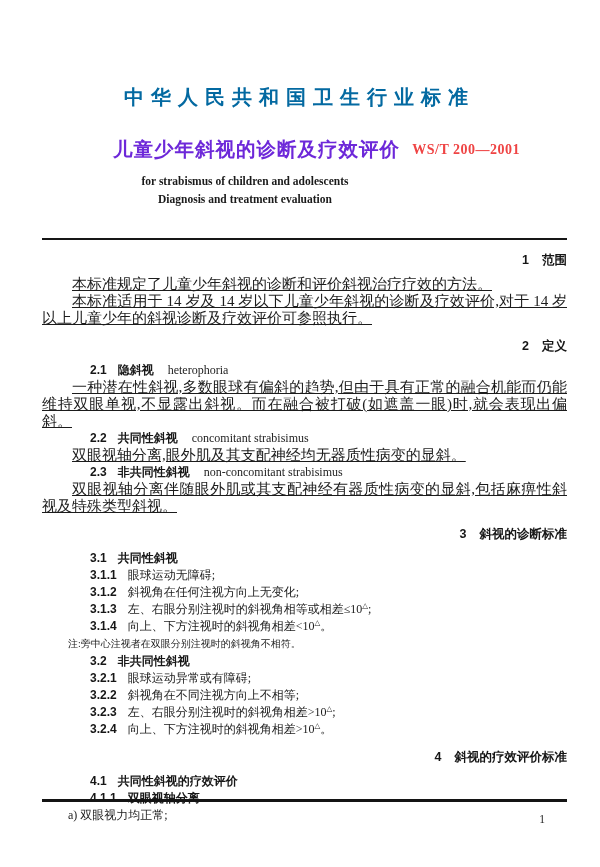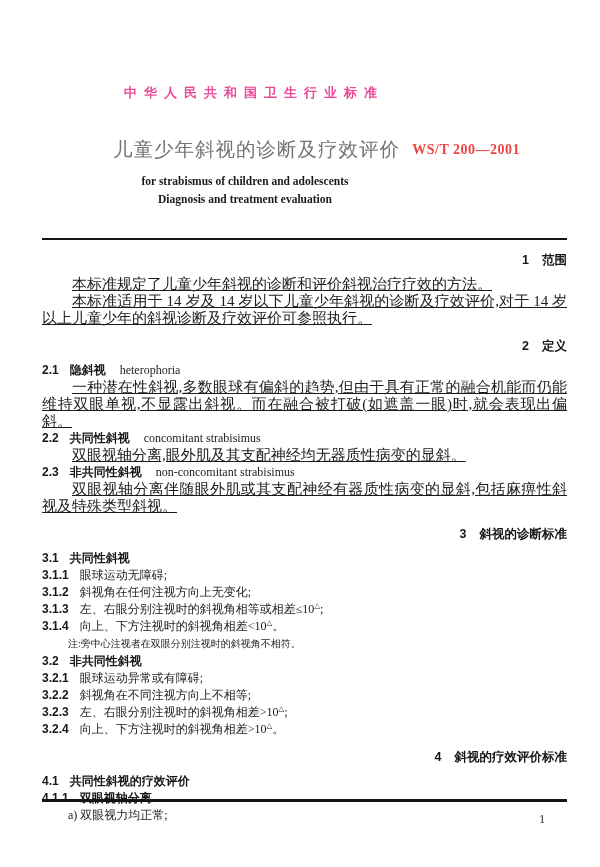--- a/index.html
+++ b/index.html
@@ -8,27 +8,27 @@
     font-family:"Liberation Serif","DejaVu Serif",serif;
     color:#1c1c1c;
     -webkit-font-smoothing:antialiased;
   }
   .page{position:relative;width:600px;height:867px;background:#ffffff;overflow:hidden;}
 
   
   .std-type{
     position:absolute;top:84px;left:124px;
     font-family:"Liberation Sans","DejaVu Sans",sans-serif;
-    font-weight:bold;font-size:13px;letter-spacing:7px;color:#ec4899;
+    font-weight:bold;font-size:20px;letter-spacing:7px;color:#0369a1;
     white-space:nowrap;
   }
   .title-cn{
     position:absolute;top:136px;left:113px;
     font-family:"Liberation Sans","DejaVu Sans",sans-serif;
-    font-weight:normal;font-size:19.5px;letter-spacing:1px;color:#737373;
+    font-weight:bold;font-size:19.5px;letter-spacing:1px;color:#6d28d9;
     white-space:nowrap;
   }
   .doc-number{
     position:absolute;top:142px;right:80px;
     font-family:"Liberation Serif","DejaVu Serif",serif;
     font-weight:bold;font-size:14px;letter-spacing:0.5px;color:#ef4444;
     white-space:nowrap;
   }
   .title-en{
     position:absolute;top:172px;left:55px;width:380px;
@@ -47,21 +47,21 @@
     font-family:"Liberation Sans","DejaVu Sans",sans-serif;
     font-weight:bold;font-size:12.5px;line-height:17px;
     margin:11px 0 7px 0;color:#161616;text-align:right;
   }
   .b-heading:first-child{margin-top:2px;}
   .b-heading .num{margin-right:13px;}
   .num{
     font-family:"Liberation Sans","DejaVu Sans",sans-serif;
     font-weight:bold;color:#161616;
   }
-  .b-clause{font-size:12px;line-height:17px;}
+  .b-clause{font-size:12px;line-height:17px;margin-left:48px;}
   .b-clause .num{margin-right:11px;}
   .b-clause .text{color:#1c1c1c;}
   .b-clause.bold .text{
     font-family:"Liberation Sans","DejaVu Sans",sans-serif;
     font-weight:bold;color:#181818;
   }
   .term-cn{
     font-family:"Liberation Sans","DejaVu Sans",sans-serif;
     font-weight:bold;color:#181818;
   }

